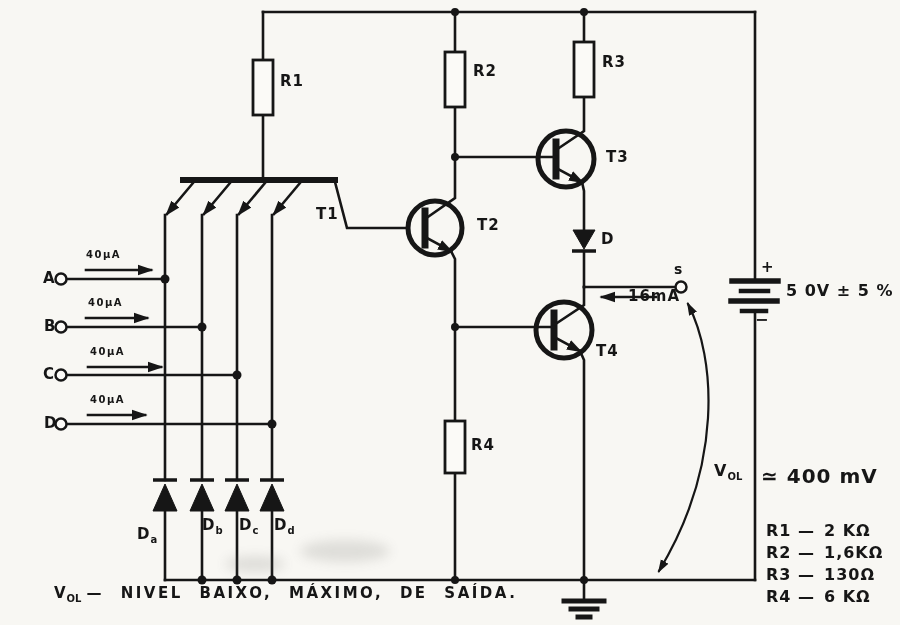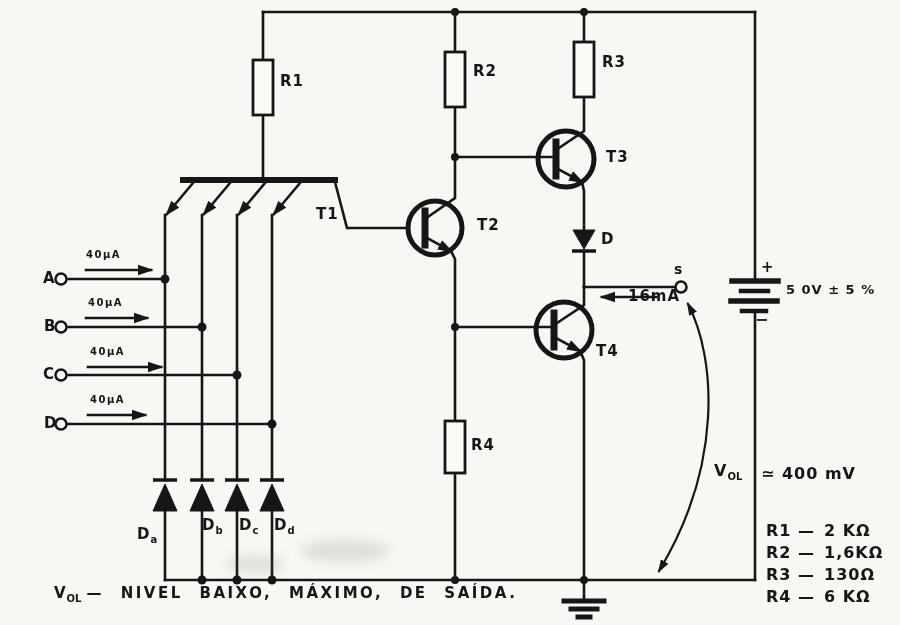--- a/index.html
+++ b/index.html
@@ -9,22 +9,22 @@
     font-family:"DejaVu Sans","Liberation Sans",sans-serif;
   }
   #stage{position:absolute;left:0;top:0;width:900px;height:625px;}
   svg{position:absolute;left:0;top:0;}
   .lbl{
     position:absolute;color:#161616;font-weight:700;
     font-size:15px;line-height:1;white-space:nowrap;letter-spacing:1px;
   }
   .sub{font-size:10px;vertical-align:-4px;letter-spacing:0;}
   .cur{font-size:10px;letter-spacing:1.5px;}
-  .big{font-size:13px;}
-  .volval{font-size:16px;}
+  .big{font-size:16px;}
+  .volval{font-size:20px;}
   .caption-rest{margin-left:5px;letter-spacing:2.5px;word-spacing:9px;}
   .caption{font-size:15px;}
   .parts{position:absolute;left:766px;top:521px;}
   .prow{display:flex;align-items:baseline;height:22px;color:#161616;
         font-weight:700;font-size:16px;letter-spacing:1px;}
   .pname{width:32px;}
   .pdash{width:26px;}
   .noise1,.noise2{position:absolute;border-radius:50%;filter:blur(6px);opacity:.18;background:#6b6b66;}
 </style>
 </head>

